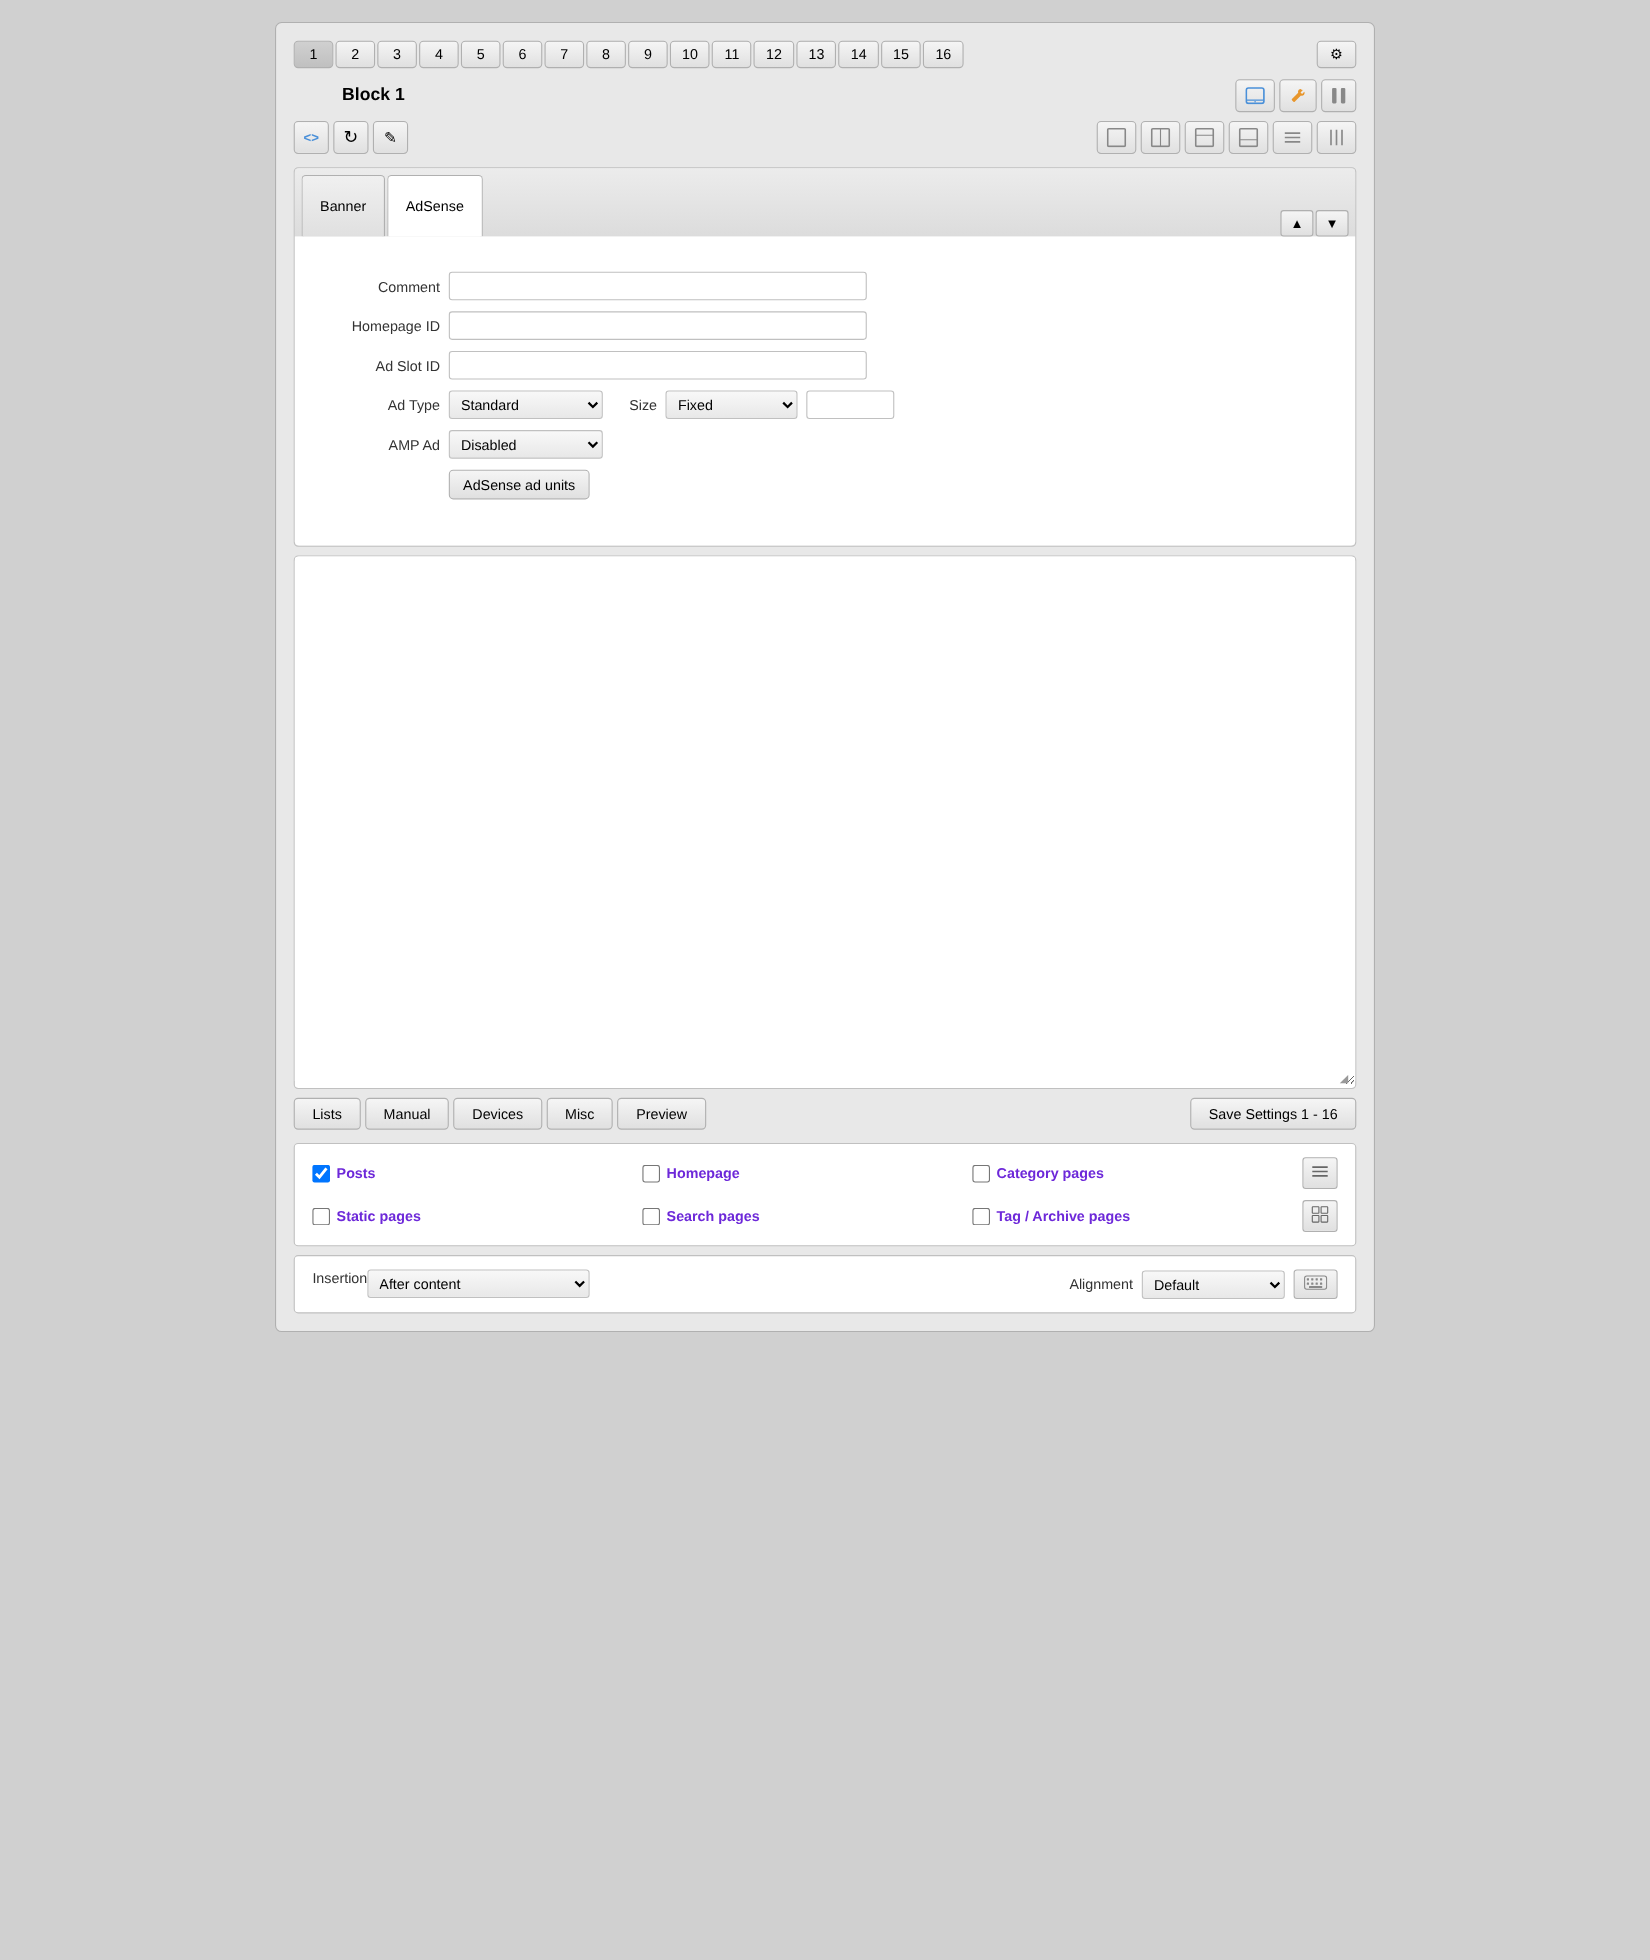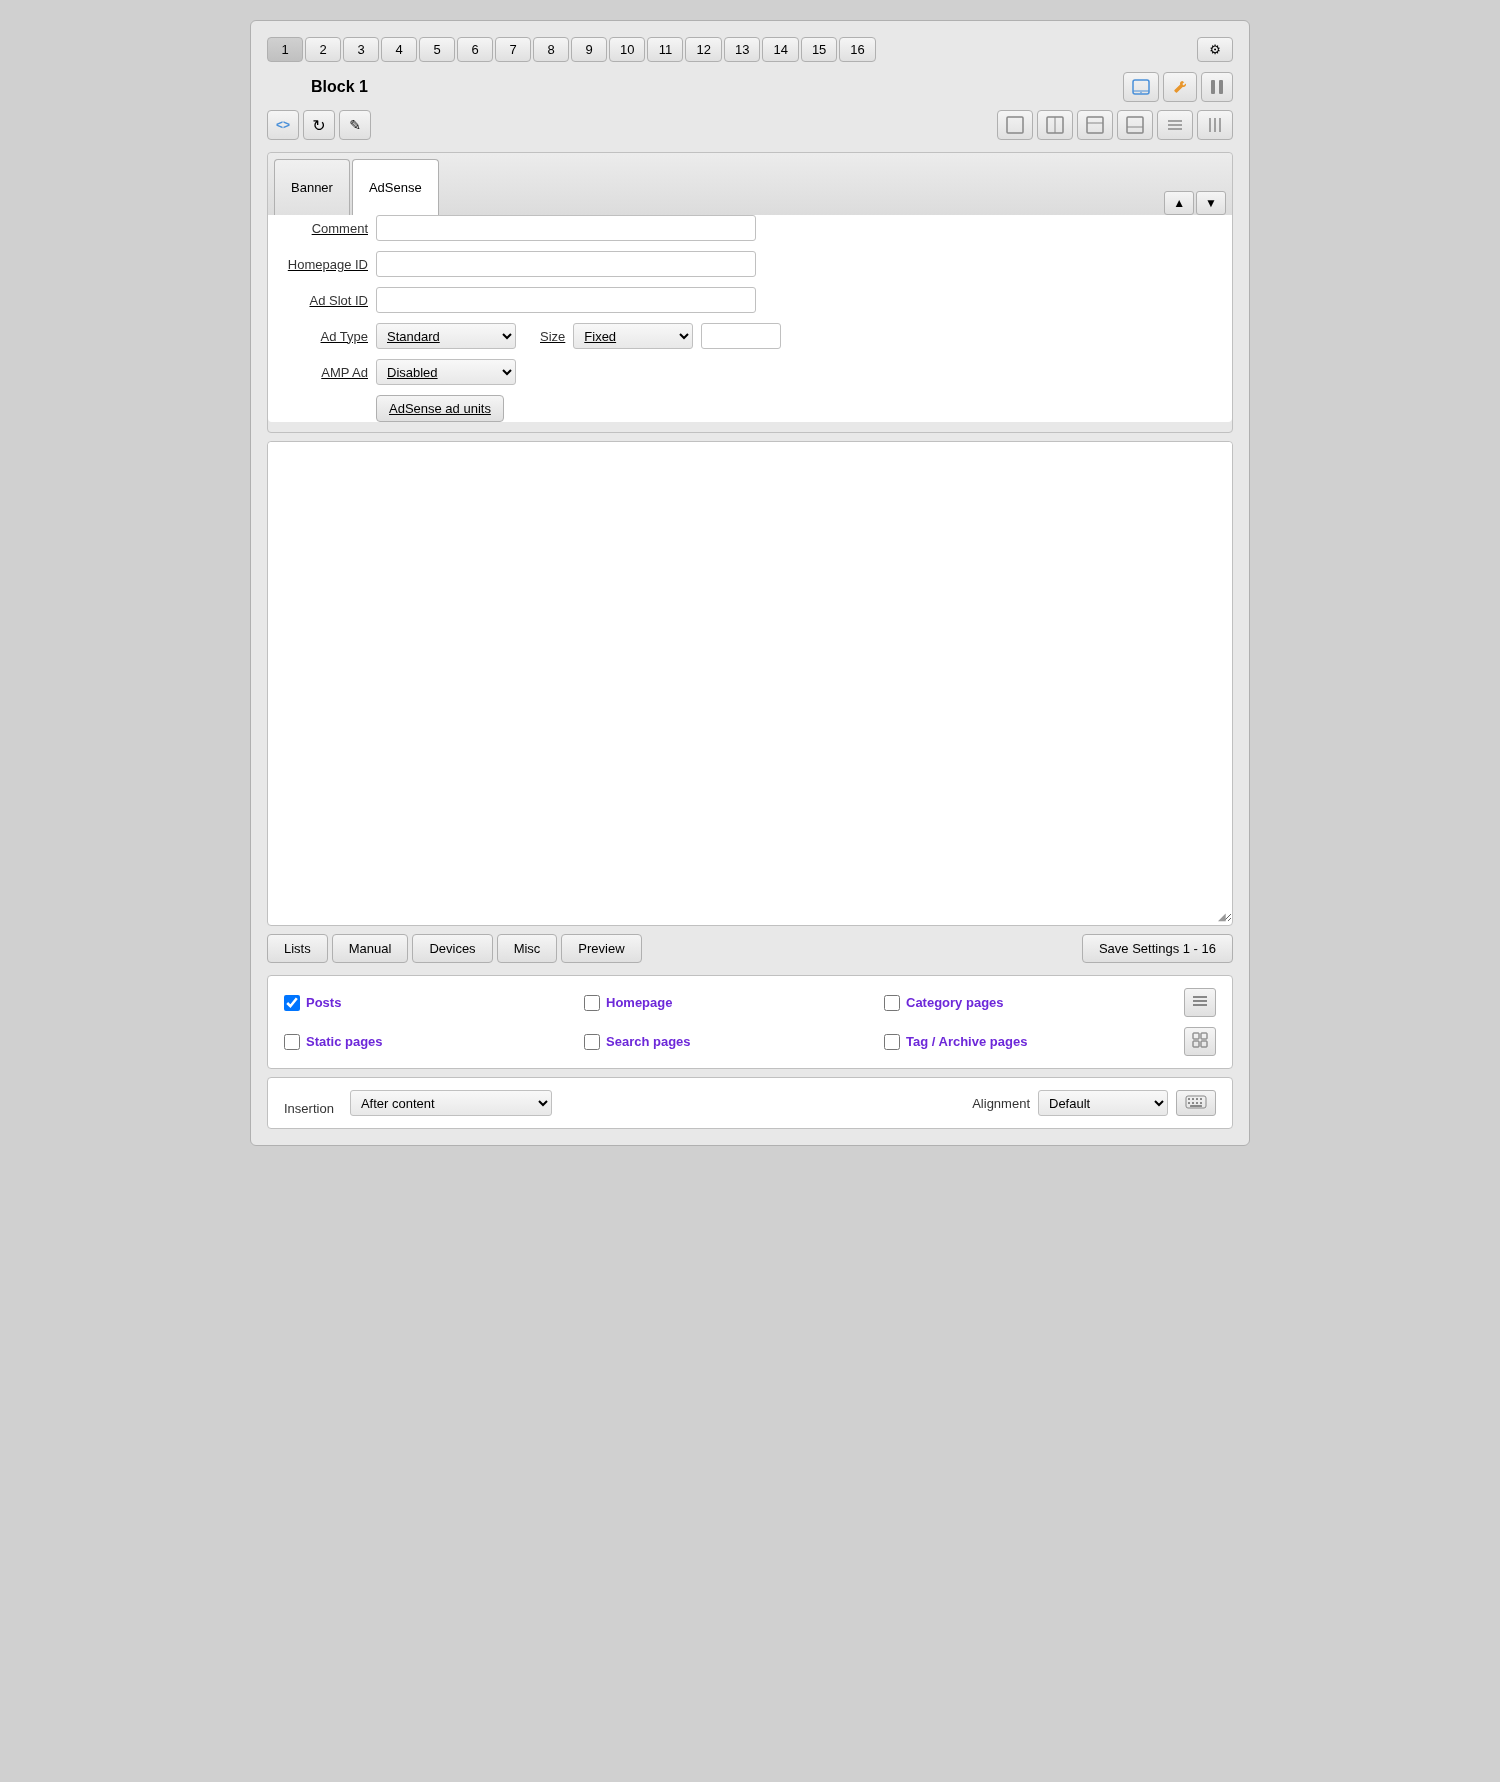--- a/index.html
+++ b/index.html
@@ -124,23 +124,22 @@
       padding: 4px 8px;
       cursor: pointer;
       font-size: 12px;
     }
 
     
     .form-panel {
       background: white;
       border: 1px solid #c0c0c0;
       border-radius: 4px;
-      padding: 0;
+      padding: 32px;
       margin-bottom: 8px;
-      text-decoration: underline;
     }
     .form-row {
       display: flex;
       align-items: center;
       margin-bottom: 10px;
       gap: 8px;
     }
     .form-label {
       width: 100px;
       text-align: right;
@@ -283,22 +282,22 @@
       text-align: center;
     }
 
     
     .insertion-panel {
       background: white;
       border: 1px solid #c0c0c0;
       border-radius: 4px;
       padding: 12px 16px;
       display: flex;
-      align-items: flex-end;
-      gap: 16px;
+      align-items: flex-start;
+      gap: 0;
     }
     .insertion-label {
       font-size: 13px;
       color: #333;
     }
     .alignment-section {
       margin-left: auto;
       display: flex;
       align-items: center;
       gap: 8px;

